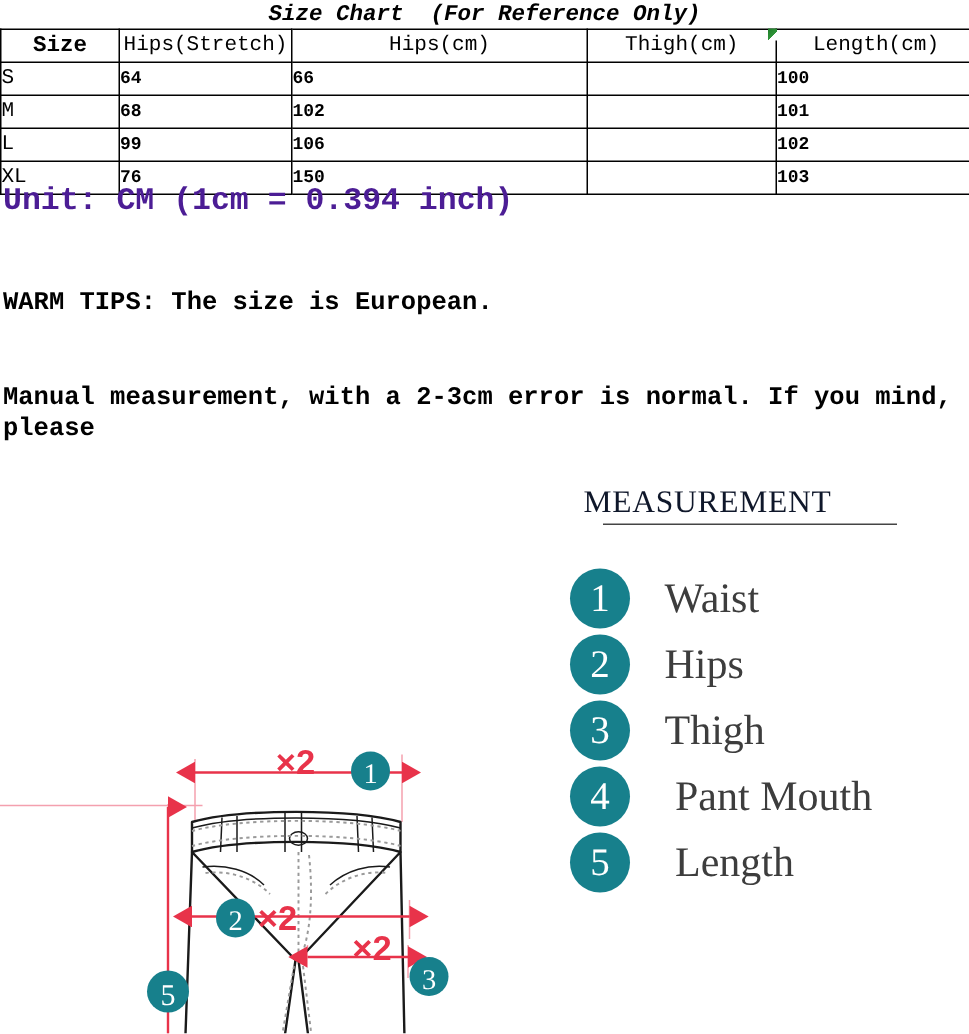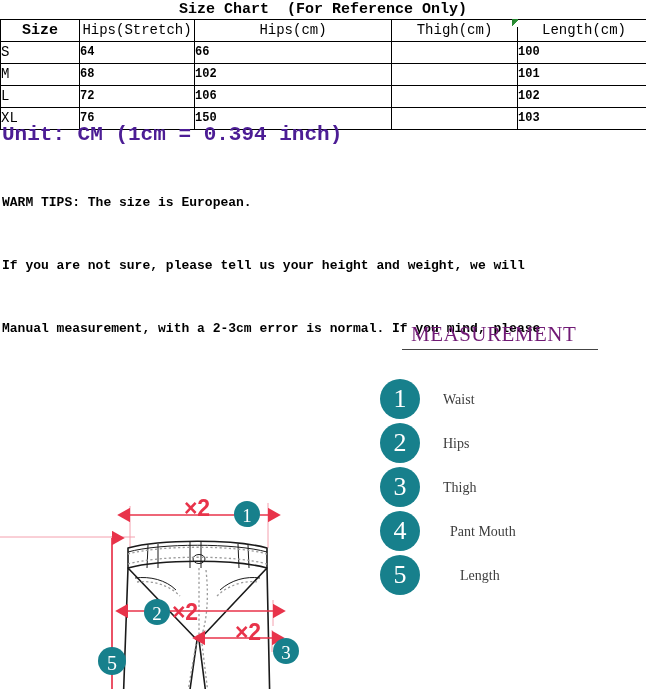--- a/index.html
+++ b/index.html
@@ -23,20 +23,21 @@
     width: 646px;
     height: 19px;
     line-height: 19px;
     text-align: center;
     font-family: "Liberation Mono", "DejaVu Sans Mono", monospace;
     font-size: 15px;
     font-weight: bold;
     color: #000000;
     letter-spacing: 0px;
     white-space: pre;
+    font-style: italic;
   }
 
   
   .size-table {
     position: absolute;
     top: 19px;
     left: 0px;
     width: 645px;
     border-collapse: collapse;
     table-layout: fixed;
@@ -93,21 +94,21 @@
     color: #4c1d95;
     white-space: pre;
     letter-spacing: 0px;
   }
   .tips {
     position: absolute;
     left: 2px;
     top: 150px;
     width: 642px;
     font-family: "Liberation Mono", "DejaVu Sans Mono", monospace;
-    font-size: 13px;
+    font-size: 17px;
     font-weight: bold;
     color: #000000;
     line-height: 21px;
     white-space: pre-wrap;
   }
   .tips .tline { display: block; }
 
   
   .diagram {
     position: absolute;
@@ -121,25 +122,25 @@
   
   .legend {
     position: absolute;
     left: 380px;
     top: 322px;
     width: 250px;
     height: 280px;
   }
   .legend-title {
     position: absolute;
-    left: 31px;
+    left: 9px;
     top: 0px;
     font-family: "Liberation Serif", "DejaVu Serif", serif;
     font-size: 21px;
-    color: #701a75;
+    color: #0f172a;
     letter-spacing: 0.5px;
     white-space: nowrap;
   }
   .legend-underline {
     position: absolute;
     left: 22px;
     top: 27px;
     width: 196px;
     height: 1px;
     background: #444444;
@@ -160,21 +161,21 @@
     color: #ffffff;
     font-family: "Liberation Serif", "DejaVu Serif", serif;
     font-size: 26px;
     line-height: 40px;
     text-align: center;
   }
   .legend-label {
     position: absolute;
     top: 4px;
     font-family: "Liberation Serif", "DejaVu Serif", serif;
-    font-size: 14px;
+    font-size: 28px;
     color: #3d3d3d;
     line-height: 33px;
     white-space: nowrap;
   }
 </style>
 </head>
 <body>
 
 <div class="chart-title">Size Chart  (For Reference Only)</div>
 
@@ -198,40 +199,39 @@
     </tr>
     <tr>
       <td class="cell-size">M</td>
       <td class="cell-val">68</td>
       <td class="cell-val">102</td>
       <td class="cell-val"></td>
       <td class="cell-val">101</td>
     </tr>
     <tr>
       <td class="cell-size">L</td>
-      <td class="cell-val">72</td>
+      <td class="cell-val">99</td>
       <td class="cell-val">106</td>
       <td class="cell-val"></td>
       <td class="cell-val">102</td>
     </tr>
     <tr>
       <td class="cell-size">XL</td>
       <td class="cell-val">76</td>
       <td class="cell-val">150</td>
       <td class="cell-val"></td>
       <td class="cell-val">103</td>
     </tr>
   </tbody>
 </table>
 <div class="green-tick"></div>
 
 <div class="unit-line">Unit: CM (1cm = 0.394 inch)</div>
 <div class="tips">
   <span class="tline">WARM TIPS: The size is European.</span>
-  <span class="tline">If you are not sure, please tell us your height and weight, we will</span>
   <span class="tline">Manual measurement, with a 2-3cm error is normal. If you mind, please</span>
 </div>
 
 <div class="diagram">
 <svg width="646" height="441" viewBox="0 0 646 441" xmlns="http://www.w3.org/2000/svg">
   <defs>
     <marker id="arrL" markerWidth="9" markerHeight="9" refX="8" refY="4.5" orient="auto">
       <path d="M8,0 L0,4.5 L8,9 Z" fill="#e8334a"></path>
     </marker>
     <marker id="arrR" markerWidth="9" markerHeight="9" refX="1" refY="4.5" orient="auto">
@@ -362,15 +362,15 @@
     <div class="legend-label" style="left:63px;">Thigh</div>
   </div>
 
   <div class="legend-row" style="top:189px;">
     <div class="legend-badge">4</div>
     <div class="legend-label" style="left:70px;">Pant Mouth</div>
   </div>
 
   <div class="legend-row" style="top:233px;">
     <div class="legend-badge">5</div>
-    <div class="legend-label" style="left:70px;margin-left:10px;">Length</div>
+    <div class="legend-label" style="left:70px;">Length</div>
   </div>
 </div>
 
 </body></html>

